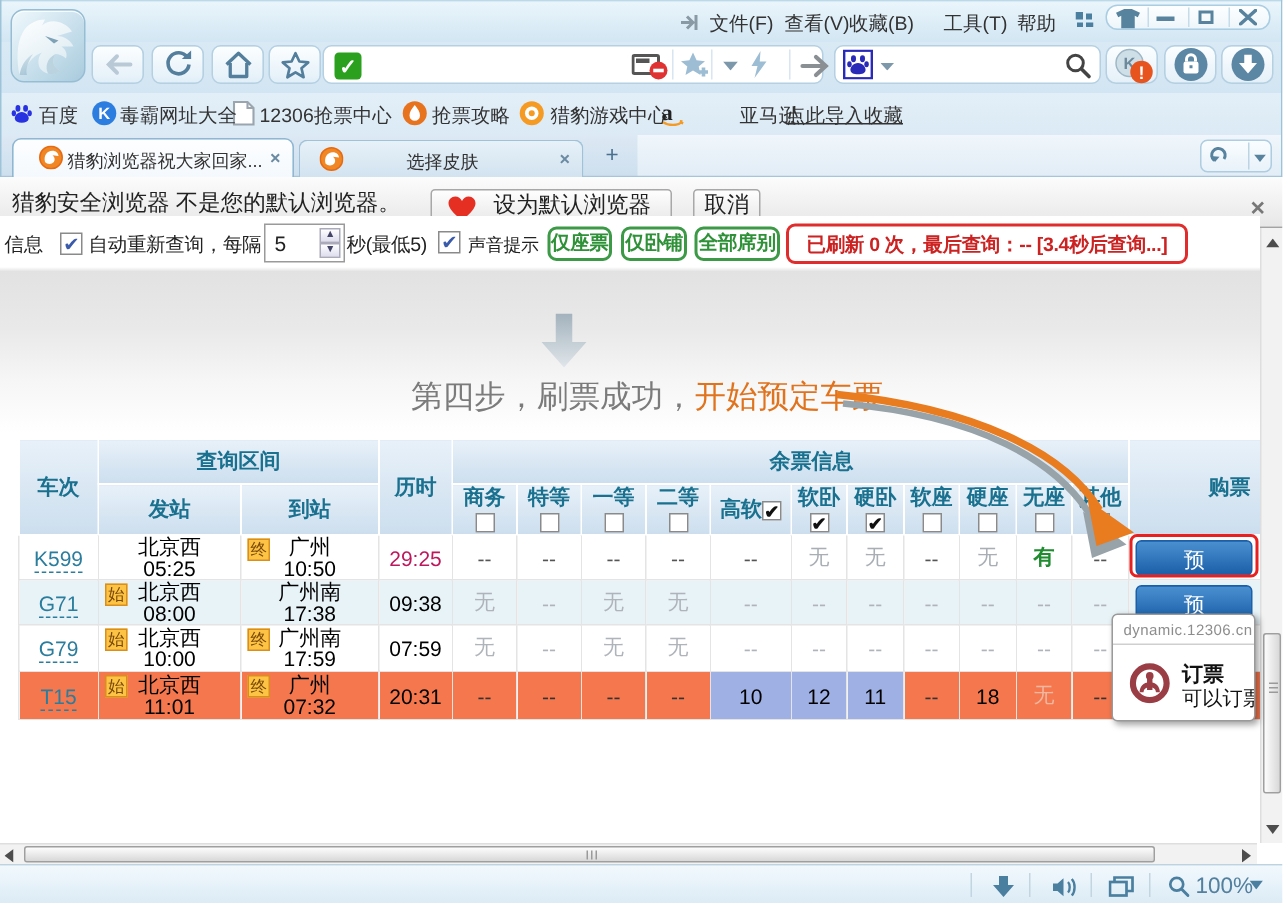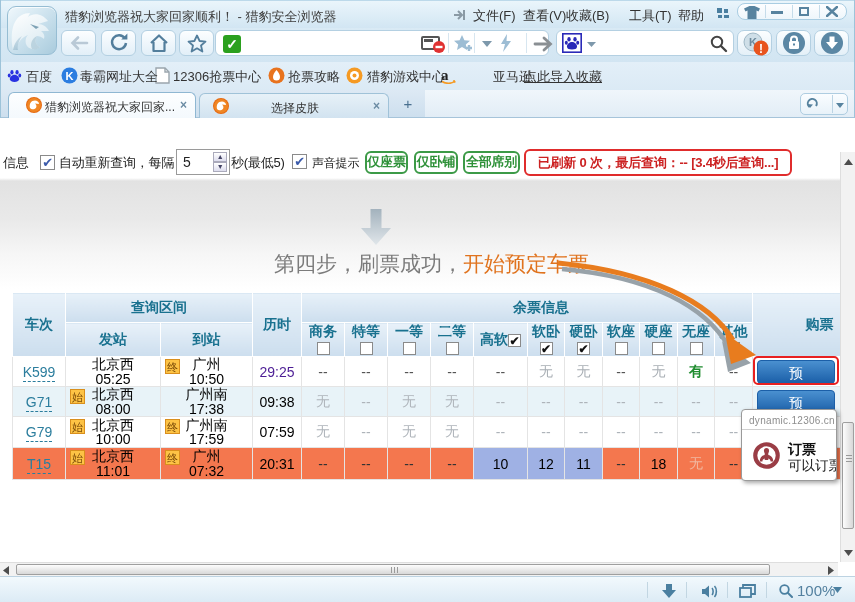--- a/index.html
+++ b/index.html
@@ -133,21 +133,20 @@
 </style>
 </head>
 <body>
 <div id="win">
 
 <div id="edges">
   <div style="position:absolute;left:0;top:0;width:1px;height:118px;background:#9dc3d9;z-index:40;"></div>
   <div style="position:absolute;left:854px;top:0;width:1px;height:118px;background:#9dc3d9;z-index:40;"></div>
 </div>
 <div id="titlebar">
-  <div id="title-text">猎豹浏览器祝大家回家顺利！ - 猎豹安全浏览器</div>
   <span class="menu" style="left:473px;">文件(F)</span>
   <span class="menu" style="left:523px;">查看(V)</span>
   <span class="menu" style="left:566px;">收藏(B)</span>
   <span class="menu" style="left:629px;">工具(T)</span>
   <span class="menu" style="left:678px;">帮助</span>
   <div id="winbtns">
     <div class="sep" style="left:27px;"></div>
     <div class="sep" style="left:54px;"></div>
     <div class="sep" style="left:81px;"></div>
     <svg width="16" height="13" viewBox="0 0 16 13" style="position:absolute;left:6px;top:2px;">
@@ -340,20 +339,30 @@
       <path d="M3.5 10 A4.5 4.5 0 1 1 10 9" stroke="#57839f" stroke-width="2" fill="none"></path>
       <path d="M1 7 L4 11 L7 7.5 Z" fill="#57839f"></path>
         </svg>
     <div style="position:absolute;left:31px;top:1px;width:1px;height:18px;background:#bcd4e4;"></div>
     <svg width="8" height="5" viewBox="0 0 8 5" style="position:absolute;left:35px;top:9px;">
       <path d="M0 0 L8 0 L4 5 Z" fill="#57839f"></path>
         </svg>
   </div>
 </div>
 
+<div id="notif">
+  <div class="msg">猎豹安全浏览器 不是您的默认浏览器。</div>
+  <div class="nbtn" style="left:287px; width:161px;"><svg width="20" height="18" viewBox="0 0 20 18" style="position:absolute;left:10px;top:3px;">
+    <path d="M10 17 C4 12 1 8.5 1 5.5 C1 3 3 1 5.5 1 C7.5 1 9.2 2.2 10 4 C10.8 2.2 12.5 1 14.5 1 C17 1 19 3 19 5.5 C19 8.5 16 12 10 17 Z" fill="#e42f22"></path>
+        </svg><span style="margin-left:28px;">设为默认浏览器</span></div>
+  <div class="nbtn" style="left:462px; width:45px;">取消</div>
+  <div id="notifx"><svg width="9" height="9" viewBox="0 0 9 9">
+  <path d="M1 1 L8 8 M8 1 L1 8" stroke="#777" stroke-width="1.8"></path>
+        </svg></div>
+</div>
 
 <div id="page">
   <div id="ctrlrow">
     <span style="position:absolute; left:3px; top:10px;">信息</span>
     <span class="cb" style="left:40px; top:11px;">✔</span>
     <span style="position:absolute; left:59px; top:10px;">自动重新查询，每隔</span>
     <div id="spinbox">
           <span style="position:absolute; left:6px; top:4px; font-size:14px;">5</span>
       <span style="position:absolute; right:2px; top:2px; width:14px; height:10px; text-align:center; font-size:7px; color:#446; border:1px solid #aab; background:linear-gradient(#fff,#dde);">▲</span>
       <span style="position:absolute; right:2px; bottom:2px; width:14px; height:10px; text-align:center; font-size:7px; color:#446; border:1px solid #aab; background:linear-gradient(#fff,#dde);">▼</span>
@@ -424,21 +433,21 @@
       <th>硬卧<br><span class="hcb ck">✔</span></th>
       <th>软座<br><span class="hcb"></span></th>
       <th>硬座<br><span class="hcb"></span></th>
       <th>无座<br><span class="hcb"></span></th>
       <th>其他<br><span class="hcb"></span></th>
     </tr>
     <tr class="r1" style="height:29px;">
       <td><span class="trainno">K599</span></td>
       <td class="st">北京西<br>05:25</td>
       <td class="st"><span class="badge">终</span> 广州<br>10:50</td>
-      <td style="color:#4c1d95;">29:25</td>
+      <td style="color:#be185d;">29:25</td>
       <td class="dash">--</td>
             <td class="dash">--</td>
             <td class="dash">--</td>
             <td class="dash">--</td>
       <td class="dash">--</td>
       <td class="gry">无</td>
             <td class="gry">无</td>
       <td class="dash">--</td>
             <td class="gry">无</td>
       <td class="grn2">有</td>

